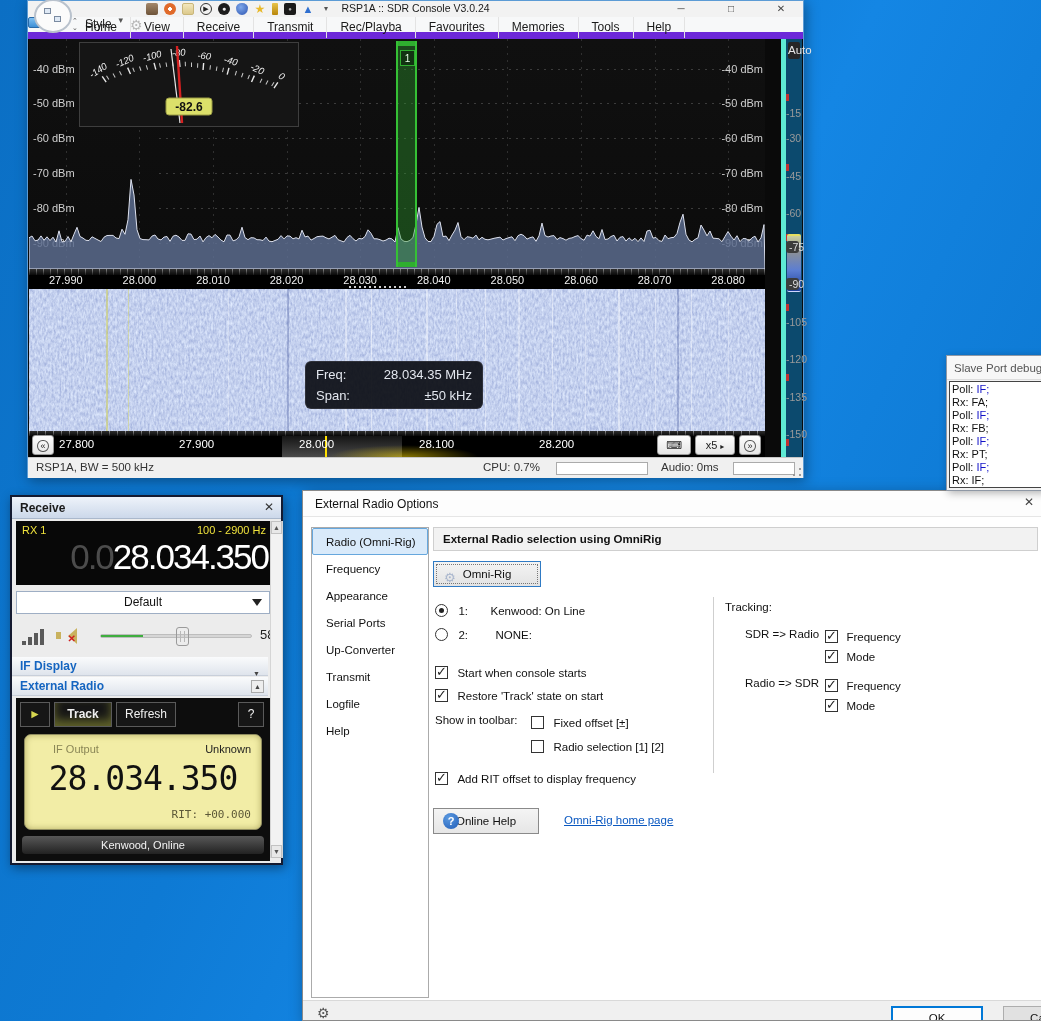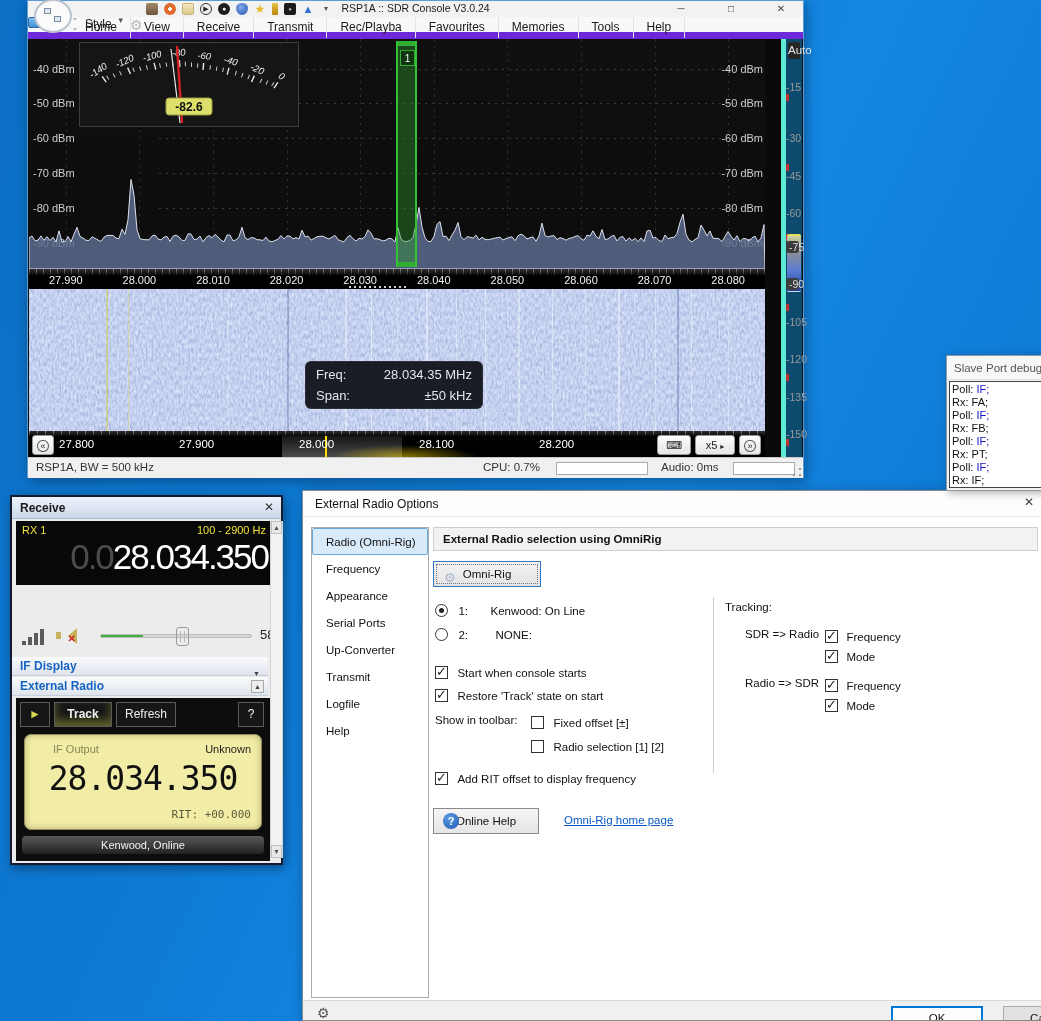--- a/index.html
+++ b/index.html
@@ -376,21 +376,21 @@
 
     <div class="a gaincol">
       <span class="a reddash" style="top:55px"></span>
       <span class="a reddash" style="top:125px"></span>
       <span class="a reddash" style="top:195px"></span>
       <span class="a reddash" style="top:265px"></span>
       <span class="a reddash" style="top:335px"></span>
       <span class="a reddash" style="top:400px"></span>
       <div class="a autochip">Auto</div>
       <div class="a gainsel"></div>
-      <span class="a gainlbl" style="top:42px">-15</span>
+      <span class="a gainlbl" style="top:68px">-15</span>
       <span class="a gainlbl" style="top:93px">-30</span>
       <span class="a gainlbl" style="top:131px">-45</span>
       <span class="a gainlbl" style="top:168px">-60</span>
       <span class="a gainlbl gchip" style="top:202px">-75</span>
       <span class="a gainlbl gchip" style="top:239px">-90</span>
       <span class="a gainlbl" style="top:277px">-105</span>
       <span class="a gainlbl" style="top:314px">-120</span>
       <span class="a gainlbl" style="top:352px">-135</span>
       <span class="a gainlbl" style="top:389px">-150</span>
     </div>
@@ -413,20 +413,24 @@
       <span class="a rxyellow" style="left:6px;top:3px">RX 1</span>
       <span class="a rxyellow" style="right:4px;top:3px">100 - 2900 Hz</span>
       <div class="a rxfreq"><span class="dimdig">0.0</span><span>28.034.350</span></div>
     </div>
 
     <div class="a scrollcol">
       <div class="a scrbtn" style="top:-1px">▲</div>
       <div class="a scrbtn" style="bottom:-1px">▼</div>
     </div>
 
+    <div class="a combo">
+      <span>Default</span>
+      <span class="a comboarrow"></span>
+    </div>
 
     <div class="a volrow">
       <span class="a eqicon">
           <i style="height:4px"></i>
           <i style="height:8px"></i>
           <i style="height:12px"></i>
           <i style="height:16px"></i>
         </span>
       <span class="a spk">
         <span class="spkbody"></span>

